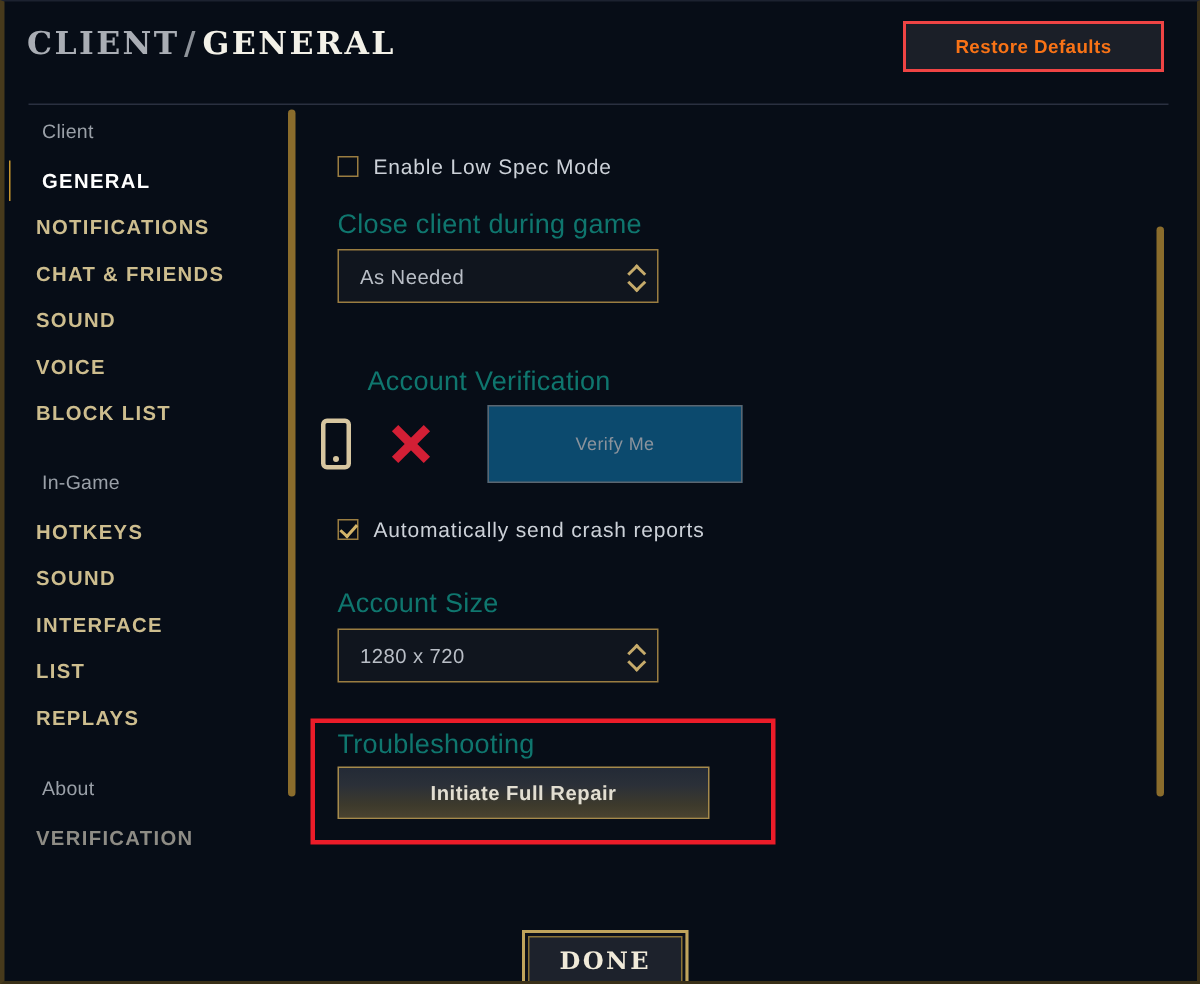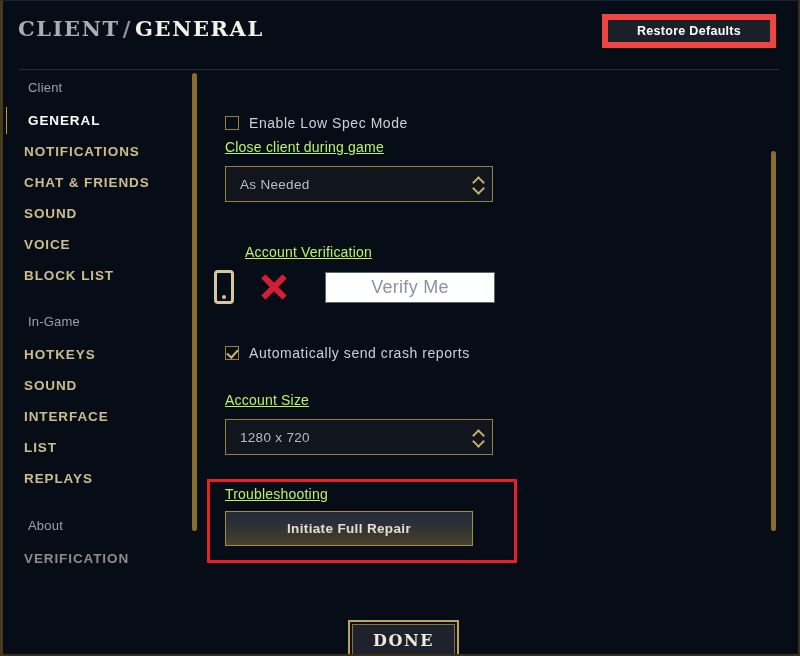--- a/index.html
+++ b/index.html
@@ -52,22 +52,22 @@
   #page-title .crumb-sep    { color: #8f949b; padding: 0 3px; }
   #page-title .crumb-active { color: #f3f1e8; }
 
   #restore-defaults-button {
     position: absolute;
     right: 22px;
     top: 13px;
     width: 174px;
     height: 34px;
     background: #1b1f28;
-    border: 6px solid #ef4444;
-    color: #ffffff;
+    border: 2px solid #ef4444;
+    color: #f97316;
     font-size: 12.5px;
     font-weight: bold;
     letter-spacing: .3px;
     display: flex;
     align-items: center;
     justify-content: center;
     cursor: pointer;
   }
 
   #header-divider {
@@ -135,24 +135,23 @@
   
   #content {
     position: absolute;
     left: 205px;
     top: 72px;
     width: 560px;
     height: 540px;
   }
 
   .field-label {
-    color: #bef264;
-    font-size: 14px;
+    color: #0f766e;
+    font-size: 18px;
     letter-spacing: .2px;
-    text-decoration: underline;
   }
 
   
   .checkbox-row {
     position: absolute;
     display: flex;
     align-items: center;
     cursor: pointer;
   }
   .checkbox-box {
@@ -177,21 +176,21 @@
   .checkbox-label {
     margin-left: 10px;
     color: #ccd1d8;
     font-size: 14px;
     letter-spacing: .55px;
   }
 
   
   .select-control {
     position: absolute;
-    width: 268px;
+    width: 214px;
     height: 36px;
     background: #10151e;
     border: 1px solid #9a7d41;
     display: flex;
     align-items: center;
     cursor: pointer;
   }
   .select-value {
     padding-left: 14px;
     color: #b9bec6;
@@ -262,25 +261,25 @@
     width: 30px;
     height: 6px;
     background: #d31f35;
   }
   #x-mark-icon::before { transform: rotate(45deg); }
   #x-mark-icon::after  { transform: rotate(-45deg); }
 
   #verify-me-button {
     margin-left: 34px;
     width: 170px;
-    height: 31px;
-    background: #ffffff;
+    height: 52px;
+    background: #0c4a6e;
     border: 1px solid #5b6671;
     color: #8b939c;
-    font-size: 18px;
+    font-size: 12px;
     letter-spacing: .3px;
     display: flex;
     align-items: center;
     justify-content: center;
     cursor: default;
     flex: 0 0 auto;
   }
 
   
   #initiate-full-repair-button {
@@ -375,21 +374,21 @@
     <div class="nav-item">REPLAYS</div>
 
     <div class="nav-group-label" style="margin-top:15px">About</div>
     <div class="nav-item dim">VERIFICATION</div>
   </div>
 
   <div id="sidebar-scrollbar"></div>
 
   <div id="content">
 
-    <div class="checkbox-row" style="left:17px; top:42px;">
+    <div class="checkbox-row" style="left:17px; top:30px;">
       <span class="checkbox-box"></span>
       <span class="checkbox-label">Enable Low Spec Mode</span>
     </div>
 
     <div class="field-label" style="position:absolute; left:17px; top:66px;">Close client during game</div>
     <div class="select-control" style="left:17px; top:93px;">
       <span class="select-value">As Needed</span>
       <span class="select-arrows"></span>
     </div>
 

